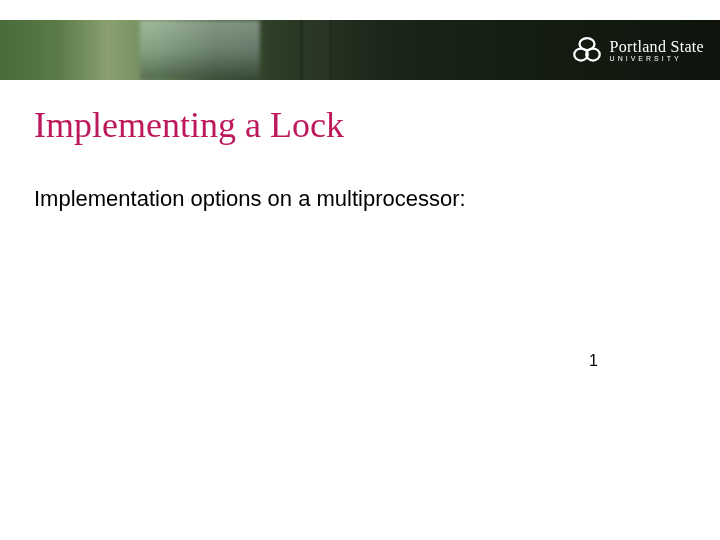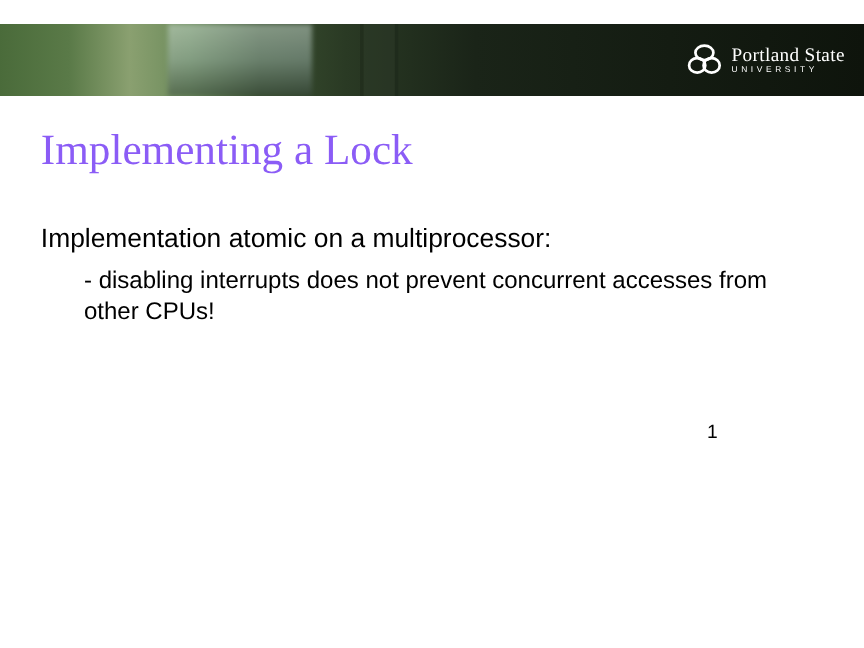--- a/index.html
+++ b/index.html
@@ -26,21 +26,21 @@
     position: absolute; right: 16px; top: 50%; transform: translateY(-50%);
     display: flex; align-items: center; gap: 8px; color: #fff;
     font-family: Georgia, serif;
   }
   .logo-mark { width: 30px; height: 30px; }
   .logo-text { line-height: 1; }
   .logo-text .l1 { font-size: 16px; letter-spacing: 0.3px; }
   .logo-text .l2 { font-size: 7px; letter-spacing: 3px; font-family: Verdana, Geneva, sans-serif; }
   .title {
     position: absolute; left: 34px; top: 104px;
-    font-size: 36px; font-weight: 400; color: #8b5cf6;
+    font-size: 36px; font-weight: 400; color: #be185d;
   }
   .subhead {
     position: absolute; left: 34px; top: 186px; right: 40px;
     font-family: Verdana, Geneva, Tahoma, sans-serif;
     font-size: 22px; color: #000;
   }
   .body {
     position: absolute; left: 70px; top: 222px; right: 60px;
     font-family: Verdana, Geneva, Tahoma, sans-serif;
     font-size: 20px; line-height: 1.28; color: #000;
@@ -68,21 +68,20 @@
       </svg>
       <div class="logo-text">
         <div class="l1">Portland State</div>
         <div class="l2">UNIVERSITY</div>
       </div>
     </div>
   </div>
 
   <div class="title">Implementing a Lock</div>
 
-  <div class="subhead">Implementation atomic on a multiprocessor:</div>
+  <div class="subhead">Implementation options on a multiprocessor:</div>
 
   <div class="body">
-    <p>- disabling interrupts does not prevent concurrent accesses from other CPUs!</p>
   </div>
 
   <div class="pagenum">1</div>
 
 </div>
 
 </body></html>

